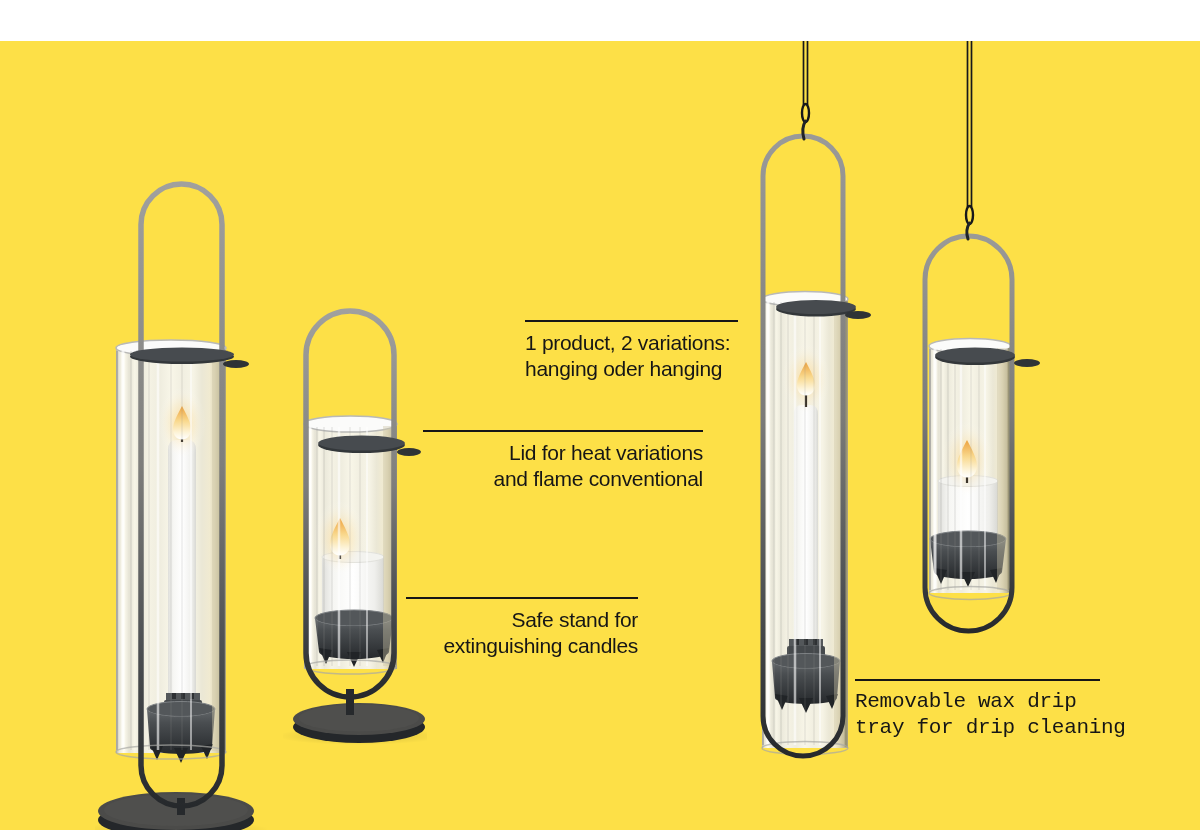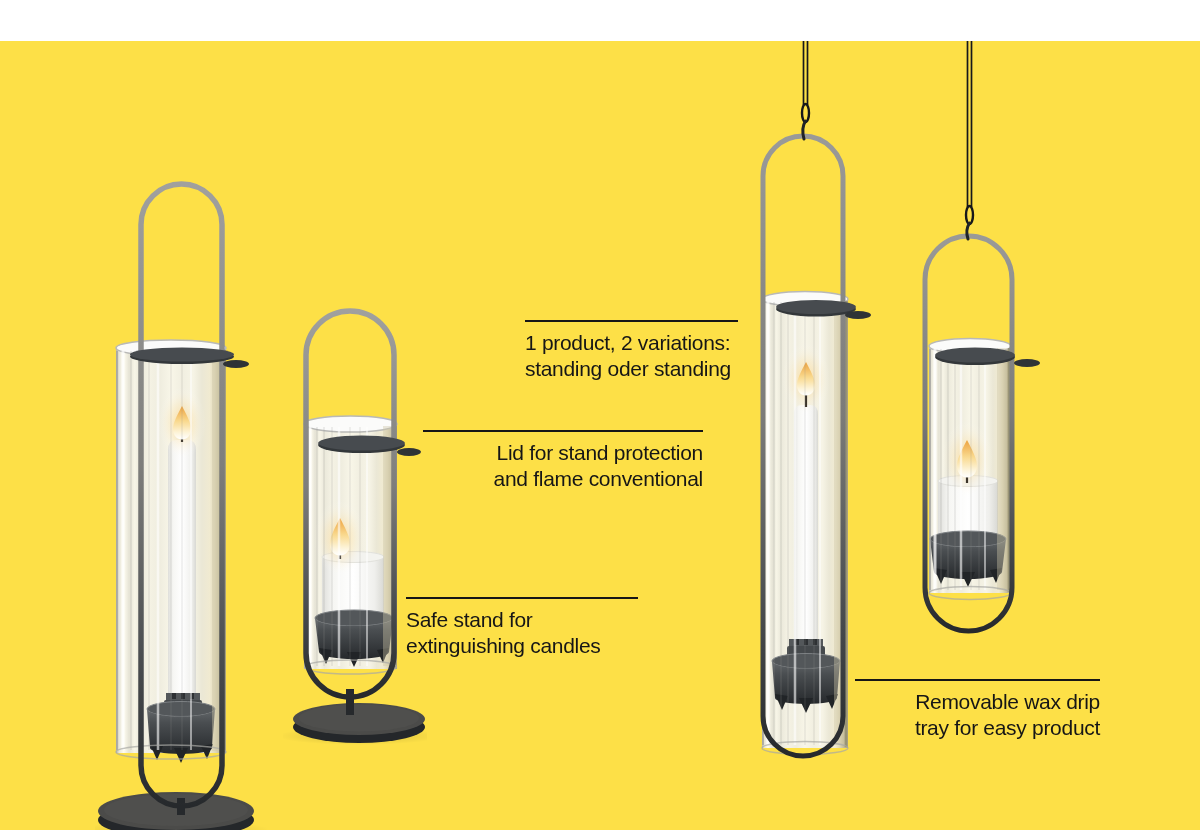--- a/index.html
+++ b/index.html
@@ -13,23 +13,23 @@
   .callout .rule{position:absolute;left:0;top:0;width:100%;height:2px;background:#161616;}
   .callout .txt{
     margin-top:10px;font-size:21px;line-height:26px;letter-spacing:-0.3px;color:#161616;
   }
   .callout .txt div{white-space:nowrap;}
   .c-variations{left:525px;top:279px;width:213px;}
   .c-variations .txt{text-align:left;}
   .c-lid{left:423px;top:389px;width:280px;}
   .c-lid .txt{text-align:right;}
   .c-stand{left:406px;top:556px;width:232px;}
-  .c-stand .txt{text-align:left;}
+  .c-stand .txt{text-align:right;}
   .c-tray{left:855px;top:638px;width:245px;}
-  .c-tray .txt{text-align:right;}
+  .c-tray .txt{text-align:left;font-family:Liberation Mono, monospace;}
 </style>
 </head>
 <body>
 
 <div class="stage">
 
   <svg class="lantern" style="left:95px;top:135px" width="172" height="670" viewBox="95 135 172 670">
     <defs>
       <linearGradient id="l1f" x1="0" y1="0" x2="0" y2="1">
         <stop offset="0" stop-color="#a0a09e"></stop>
@@ -450,41 +450,41 @@
       <line x1="971.5" y1="0" x2="971.5" y2="166" stroke="#17181a" stroke-width="1.7"></line>
       <ellipse cx="969.5" cy="174" rx="3.5" ry="9" fill="none" stroke="#17181a" stroke-width="2.4"></ellipse>
       <path d="M969.5,182 q-4.5,7 -1.5,16" fill="none" stroke="#202326" stroke-width="3" stroke-linecap="round"></path>
     </g>
   </svg>
 
   <div class="callout c-variations">
     <div class="rule"></div>
     <div class="txt">
       <div>1 product, 2 variations:</div>
-      <div>standing oder standing</div>
+      <div>hanging oder hanging</div>
     </div>
   </div>
 
   <div class="callout c-lid">
     <div class="rule"></div>
     <div class="txt">
-      <div>Lid for stand protection</div>
+      <div>Lid for heat variations</div>
       <div>and flame conventional</div>
     </div>
   </div>
 
   <div class="callout c-stand">
     <div class="rule"></div>
     <div class="txt">
       <div>Safe stand for</div>
       <div>extinguishing candles</div>
     </div>
   </div>
 
   <div class="callout c-tray">
     <div class="rule"></div>
     <div class="txt">
       <div>Removable wax drip</div>
-      <div>tray for easy product</div>
+      <div>tray for drip cleaning</div>
     </div>
   </div>
 
 </div>
 
 </body></html>

